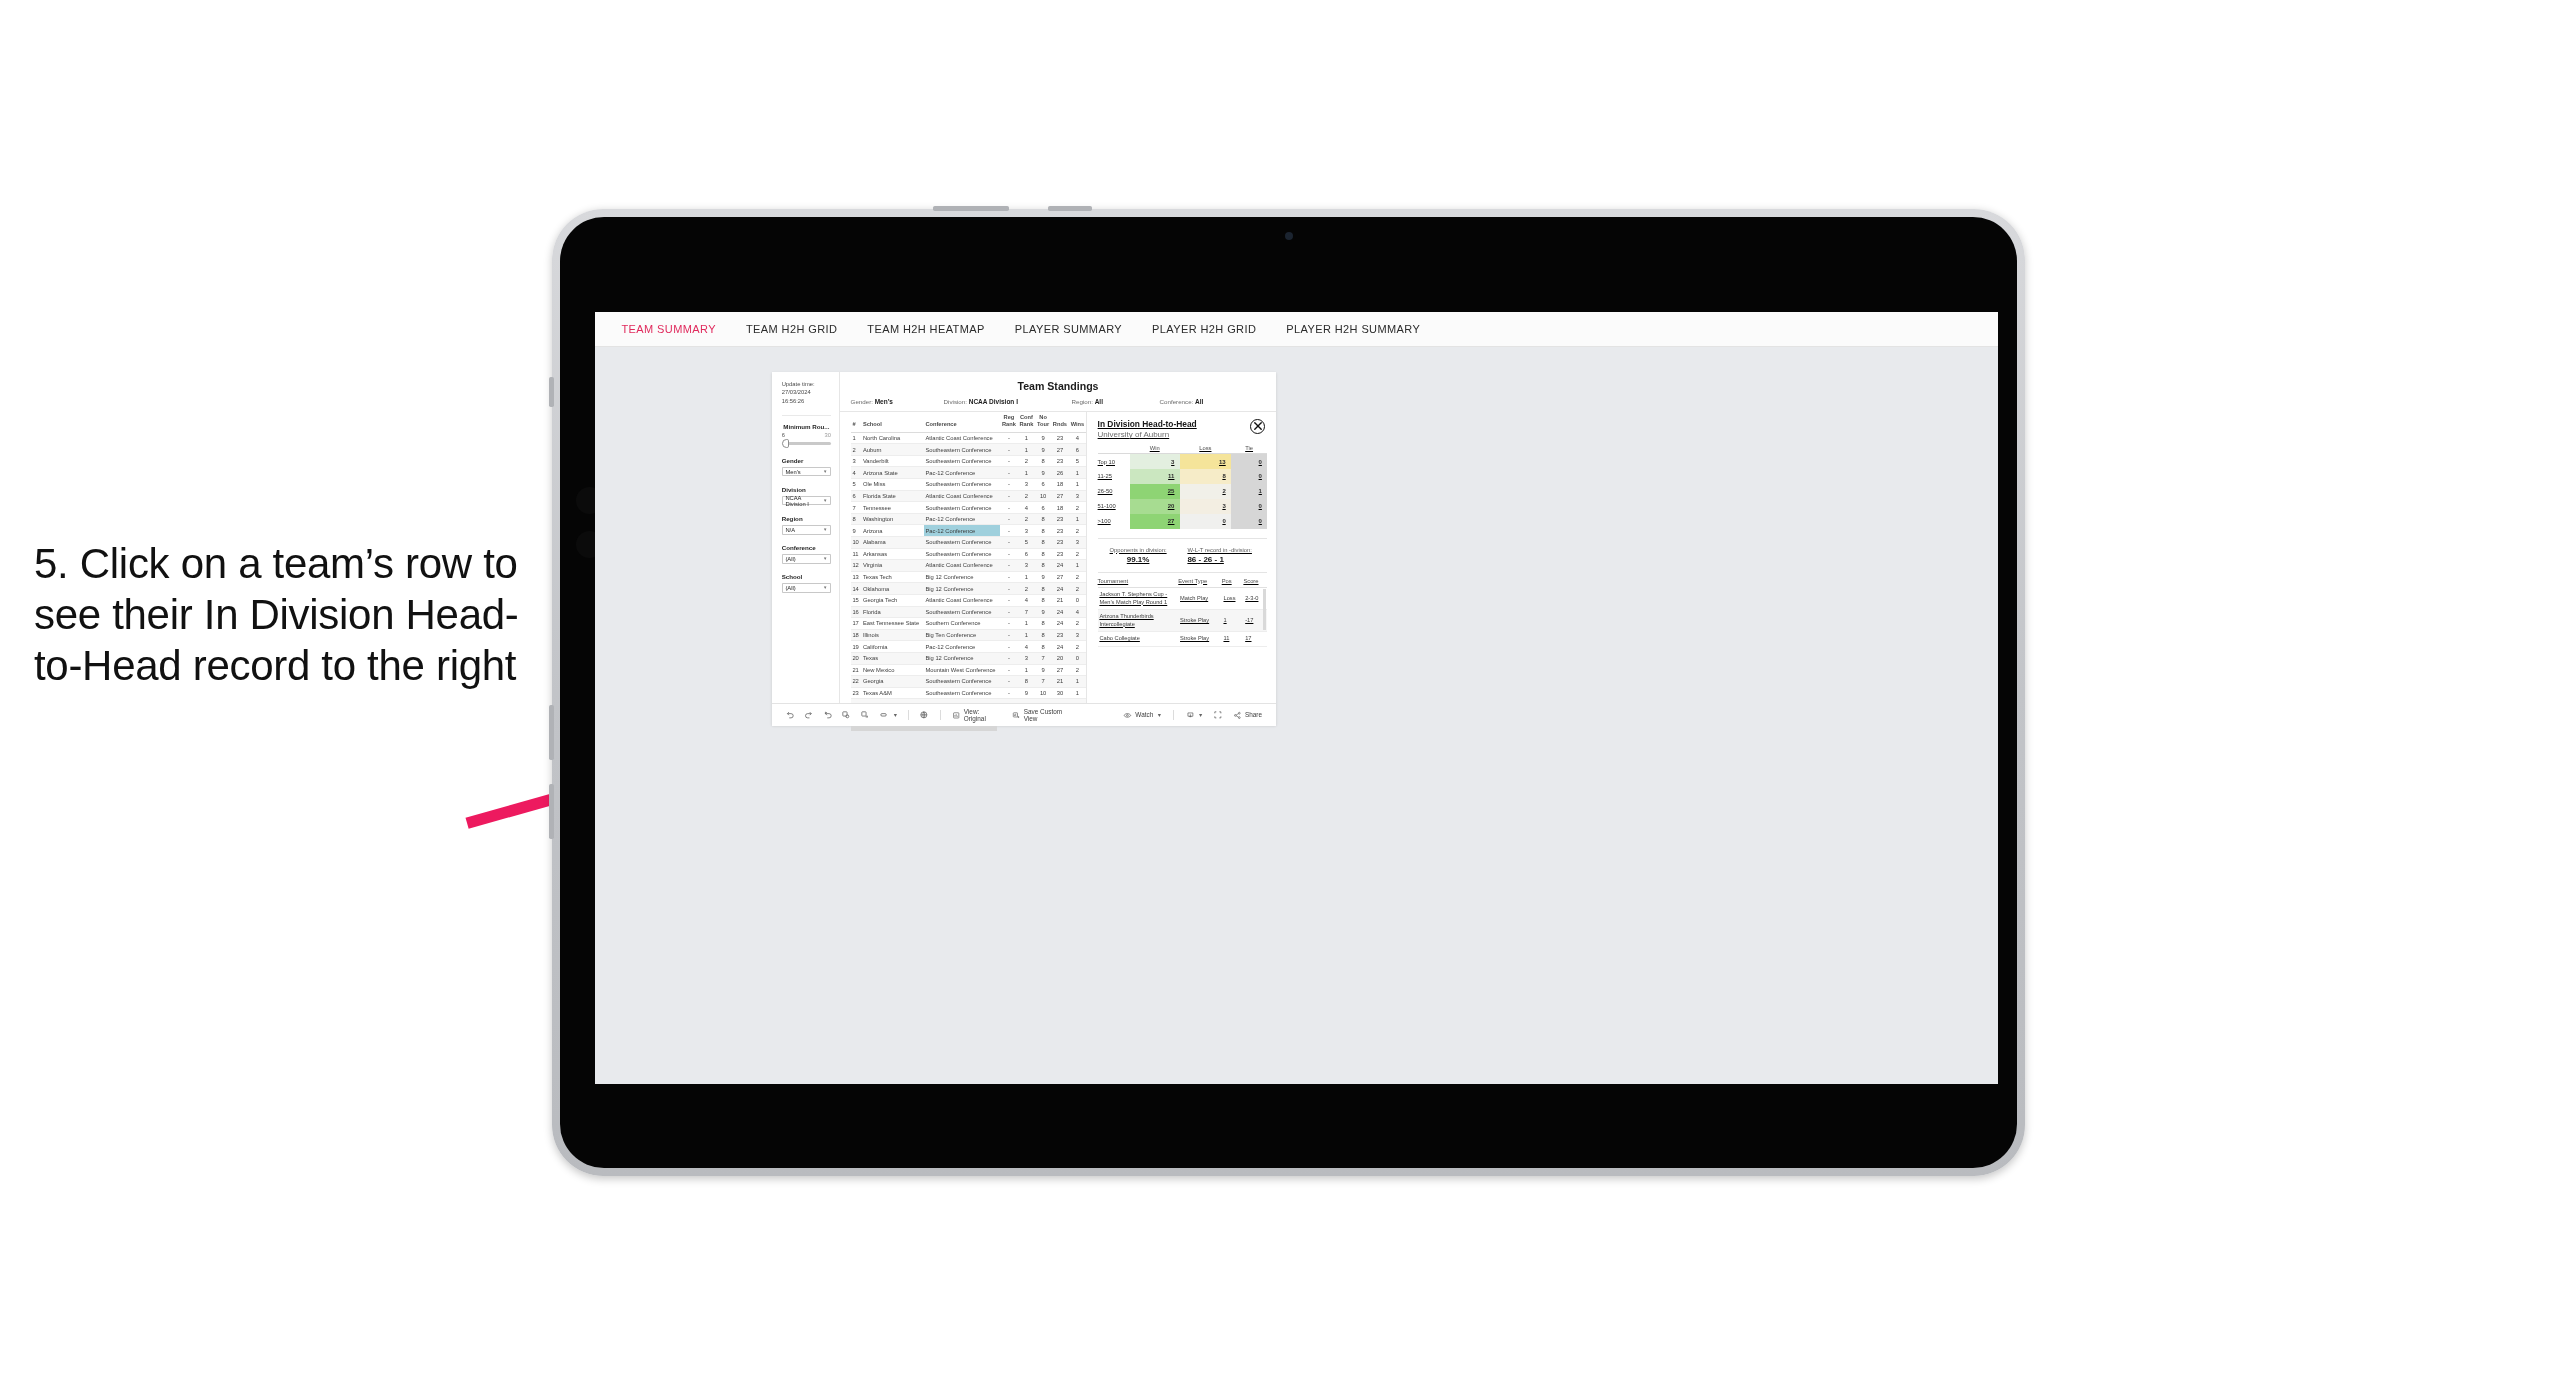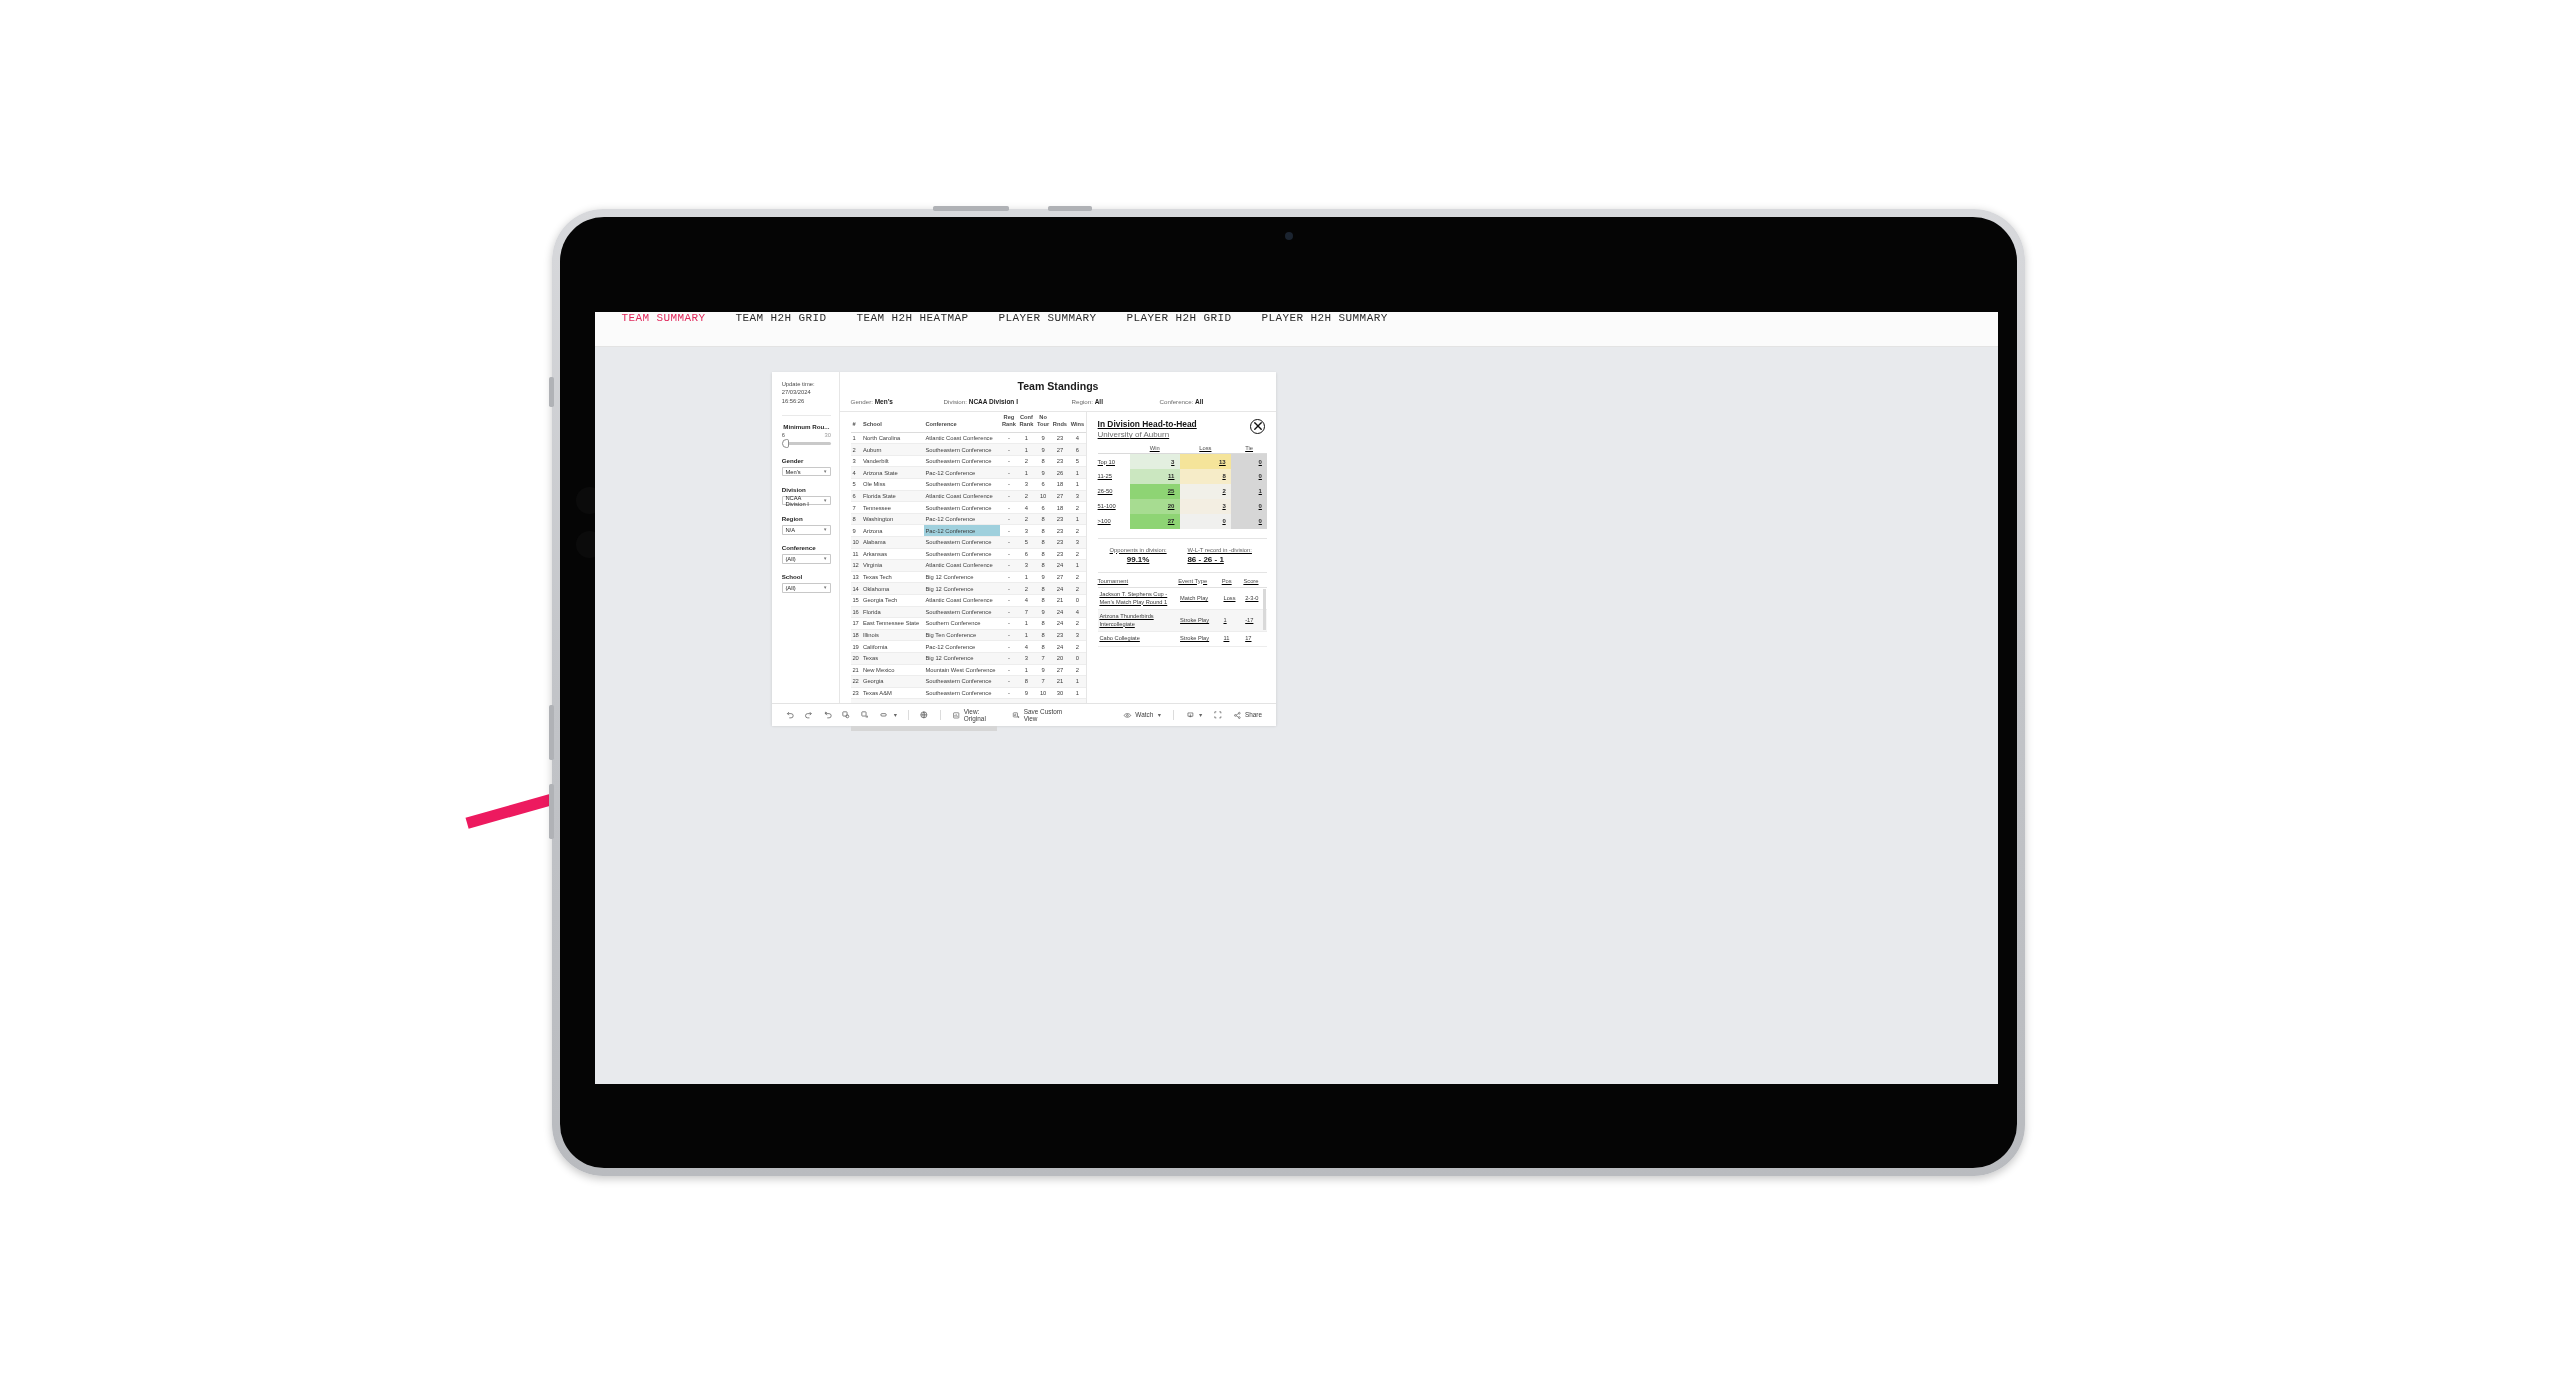--- a/index.html
+++ b/index.html
@@ -90,21 +90,21 @@
     height: 2.7px; background: #e0295c;
   }
   .nav-right { margin-left: auto; display: flex; align-items: center; padding-right: 25px; gap: 12.4px; }
   .nav-sep { color: #bdbdbd; font-size: 13.3px; }
   .signout { font-size: 12.4px; color: #1a1a1a; cursor: pointer; }
 
   
   .subnav {
     height: 35px; background: #fbfbfb;
     border-bottom: 0.9px solid #e3e3e3;
-    display: flex; padding-left: 26.5px; gap: 30px; font-family: Liberation Mono, monospace;
+    display: flex; align-items: center; padding-left: 26.5px; gap: 30px;
   }
   .subitem { font-size: 11px; color: #2b2b2b; letter-spacing: 0.4px; cursor: pointer; }
   .subitem.active { color: #e0295c; }
 
   
   .workspace { position: relative; height: calc(100% - 85px); background: #e8eaed; }
 
   .viz {
     position: absolute; left: 177px; top: 25px;
     width: 504px; height: 354px;
@@ -231,20 +231,21 @@
   .tb-item { display: flex; align-items: center; gap: 3.5px; cursor: pointer; padding: 0 5.3px; }
   .tb-item svg { width: 8.8px; height: 8.8px; }
   .tb-caret { font-size: 5.3px; color: #666; }
   .spacer-a { width: 39px; }
 </style>
 </head>
 <body>
 
 <div id="root">
 
+  <div class="annotation">5. Click on a team’s row to see their In Division Head-to-Head record to the right</div>
 
   <svg class="arrow-svg" viewBox="0 0 640 220">
     <defs>
       <marker id="ah" markerWidth="6" markerHeight="6" refX="2.4" refY="3" orient="auto">
         <path d="M0,0 L6,3 L0,6 z" fill="#ED1A5F"></path>
       </marker>
     </defs>
     <line x1="8" y1="190" x2="596" y2="24" stroke="#ED1A5F" stroke-width="13" marker-end="url(#ah)" stroke-linecap="butt"></line>
   </svg>
 

